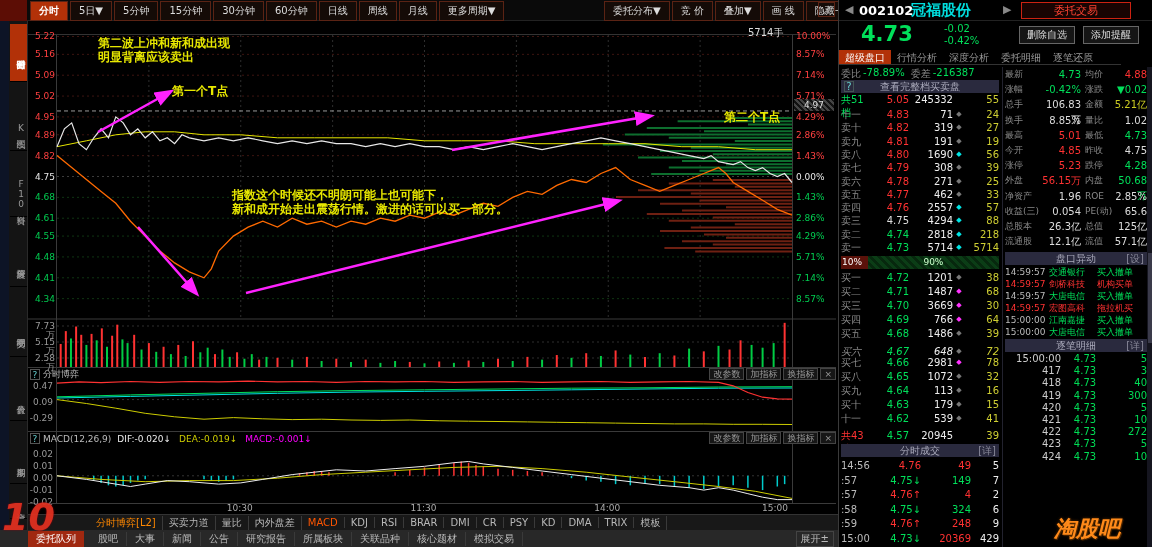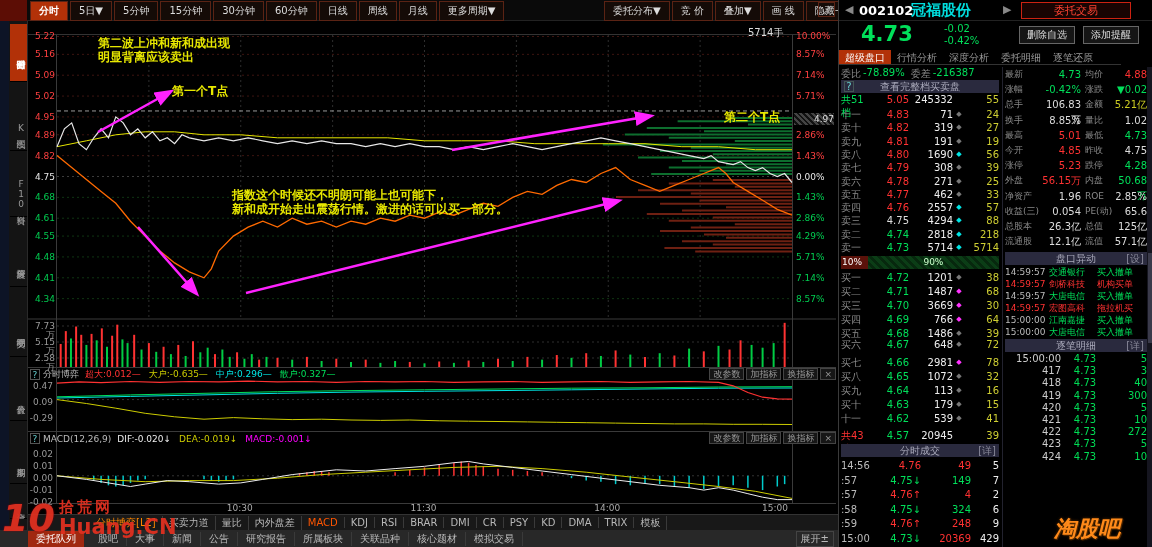--- a/index.html
+++ b/index.html
@@ -358,21 +358,20 @@
         <polyline points="29.0,453.8 73.1,457.4 117.2,459.7 161.3,458.6 205.4,458.6 249.5,456.2 293.6,452.6 337.7,450.2 381.8,447.8 425.9,445.4 470.0,444.3 514.1,446.6 558.2,450.2 602.3,455.0 646.4,459.7 690.5,464.5 727.3,469.3 764.0,476.4" fill="none" stroke="#cccc00" stroke-width="1"></polyline>
         <polyline points="29.0,453.8 58.4,457.4 87.8,462.1 102.5,464.5 117.2,462.1 139.3,458.6 161.3,459.7 190.7,462.1 212.8,460.9 234.8,457.4 264.2,452.6 286.3,450.2 308.3,447.8 337.7,449.0 367.1,446.6 396.5,444.3 425.9,440.7 440.6,439.5 455.3,441.9 484.7,445.4 514.1,449.0 543.5,452.6 572.9,456.2 602.3,459.7 631.7,463.3 661.1,465.7 675.8,468.1 690.5,465.7 705.2,468.1 719.9,471.7 734.6,475.2 749.3,477.6 764.0,477.6" fill="none" stroke="#eeeeee" stroke-width="1"></polyline>
         <line x1="70" y1="110" x2="142" y2="70" stroke="#ff22ff" stroke-width="2.5" marker-end="url(#ah)"></line>
         <line x1="424" y1="128" x2="622" y2="94" stroke="#ff22ff" stroke-width="2.5" marker-end="url(#ah)"></line>
         <line x1="110" y1="205" x2="168" y2="271" stroke="#ff22ff" stroke-width="2.5" marker-end="url(#ah)"></line>
         <line x1="218" y1="271" x2="590" y2="179" stroke="#ff22ff" stroke-width="2.5" marker-end="url(#ah)"></line>
       </svg>
     <div class="indrowlab" id="boyi-row" style="top:346px">
       <span class="q">?</span>
       <span class="ttl">分时博弈</span>
-      <span id="boyi-params"><span class="prm" style="color: rgb(255, 50, 50);">超大:0.012—</span><span class="prm" style="color: rgb(204, 204, 0);">大户:-0.635—</span><span class="prm" style="color: rgb(0, 229, 229);">中户:0.296—</span><span class="prm" style="color: rgb(0, 224, 90);">散户:0.327—</span></span>
       <span class="sp"></span>
         <span id="boyi-btns"><span class="ibtn">改参数</span><span class="ibtn">加指标</span><span class="ibtn">换指标</span><span class="ibtn">×</span></span>
     </div>
     <div class="indrowlab" id="macd-row" style="top:410px">
       <span class="q">?</span>
       <span class="ttl">MACD(12,26,9)</span>
       <span id="macd-params"><span class="prm" style="color: rgb(238, 238, 238);">DIF:-0.020↓</span><span class="prm" style="color: rgb(204, 204, 0);">DEA:-0.019↓</span><span class="prm" style="color: rgb(255, 0, 255);">MACD:-0.001↓</span></span>
       <span class="sp"></span>
         <span id="macd-btns"><span class="ibtn">改参数</span><span class="ibtn">加指标</span><span class="ibtn">换指标</span><span class="ibtn">×</span></span>
     </div>
@@ -397,21 +396,21 @@
       <div class="ax r" style="left: 2px; top: 192.205px; width: 25px; color: rgb(0, 204, 80);">4.61</div>
       <div class="ax" style="left: 768px; top: 192.205px; width: 40px; color: rgb(0, 204, 80);">2.86%</div>
       <div class="ax r" style="left: 2px; top: 210.079px; width: 25px; color: rgb(0, 204, 80);">4.55</div>
       <div class="ax" style="left: 768px; top: 210.079px; width: 40px; color: rgb(0, 204, 80);">4.29%</div>
       <div class="ax r" style="left: 2px; top: 230.932px; width: 25px; color: rgb(0, 204, 80);">4.48</div>
       <div class="ax" style="left: 768px; top: 230.932px; width: 40px; color: rgb(0, 204, 80);">5.71%</div>
       <div class="ax r" style="left: 2px; top: 251.784px; width: 25px; color: rgb(0, 204, 80);">4.41</div>
       <div class="ax" style="left: 768px; top: 251.784px; width: 40px; color: rgb(0, 204, 80);">7.14%</div>
       <div class="ax r" style="left: 2px; top: 272.637px; width: 25px; color: rgb(0, 204, 80);">4.34</div>
       <div class="ax" style="left: 768px; top: 272.637px; width: 40px; color: rgb(0, 204, 80);">8.57%</div>
-      <div id="price-marker" style="left: 766px; top: 91px; text-align: right;">4.97</div>
+      <div id="price-marker" style="left: 766px; top: 77px;">4.97</div>
       <div class="ax r" style="left: 0px; top: 300px; width: 27px; color: rgb(153, 153, 153);">7.73万</div>
       <div class="ax r" style="left: 0px; top: 316px; width: 27px; color: rgb(153, 153, 153);">5.15万</div>
       <div class="ax r" style="left: 0px; top: 332px; width: 27px; color: rgb(153, 153, 153);">2.58万</div>
       <div class="ax r" style="left: 0px; top: 360px; width: 25px; color: rgb(153, 153, 153);">0.47</div>
       <div class="ax r" style="left: 0px; top: 376px; width: 25px; color: rgb(153, 153, 153);">0.09</div>
       <div class="ax r" style="left: 0px; top: 392px; width: 25px; color: rgb(153, 153, 153);">-0.29</div>
       <div class="ax r" style="left: 0px; top: 428px; width: 25px; color: rgb(153, 153, 153);">0.02</div>
       <div class="ax r" style="left: 0px; top: 440px; width: 25px; color: rgb(153, 153, 153);">0.01</div>
       <div class="ax r" style="left: 0px; top: 452px; width: 25px; color: rgb(153, 153, 153);">0.00</div>
       <div class="ax r" style="left: 0px; top: 464px; width: 25px; color: rgb(153, 153, 153);">-0.01</div>
@@ -610,21 +609,21 @@
           <span class="c4 dia-m">◆</span>
           <span class="c5">64</span>
         </div>
         <div class="obrow" style="top: 327.4px;">
           <span class="c1">买五</span>
           <span class="c2 down">4.68</span>
           <span class="c3">1486</span>
           <span class="c4 dia-g">◆</span>
           <span class="c5">39</span>
         </div>
-        <div class="obrow" style="top: 338px;">
+        <div class="obrow" style="top: 345px; font-style: italic;">
           <span class="c1">买六</span>
           <span class="c2 down">4.67</span>
           <span class="c3">648</span>
           <span class="c4 dia-g">◆</span>
           <span class="c5">72</span>
         </div>
         <div class="obrow" style="top: 355.6px;">
           <span class="c1">买七</span>
           <span class="c2 down">4.66</span>
           <span class="c3">2981</span>
@@ -875,20 +874,16 @@
         </div>
       </div>
     <div id="vdiv"></div>
     <div id="pscroll">
         <div class="thumb"></div>
       </div>
   </div>
 
   <div id="wm-left">
     <span class="wm-10">10</span>
-    <span class="wm-col">
-      <span class="wm-shz">拾荒网</span>
-      <span class="wm-h">Huang.CN</span>
-    </span>
   </div>
   <div id="wm-right">淘股吧</div>
 
 </div>
 
 </body></html>

